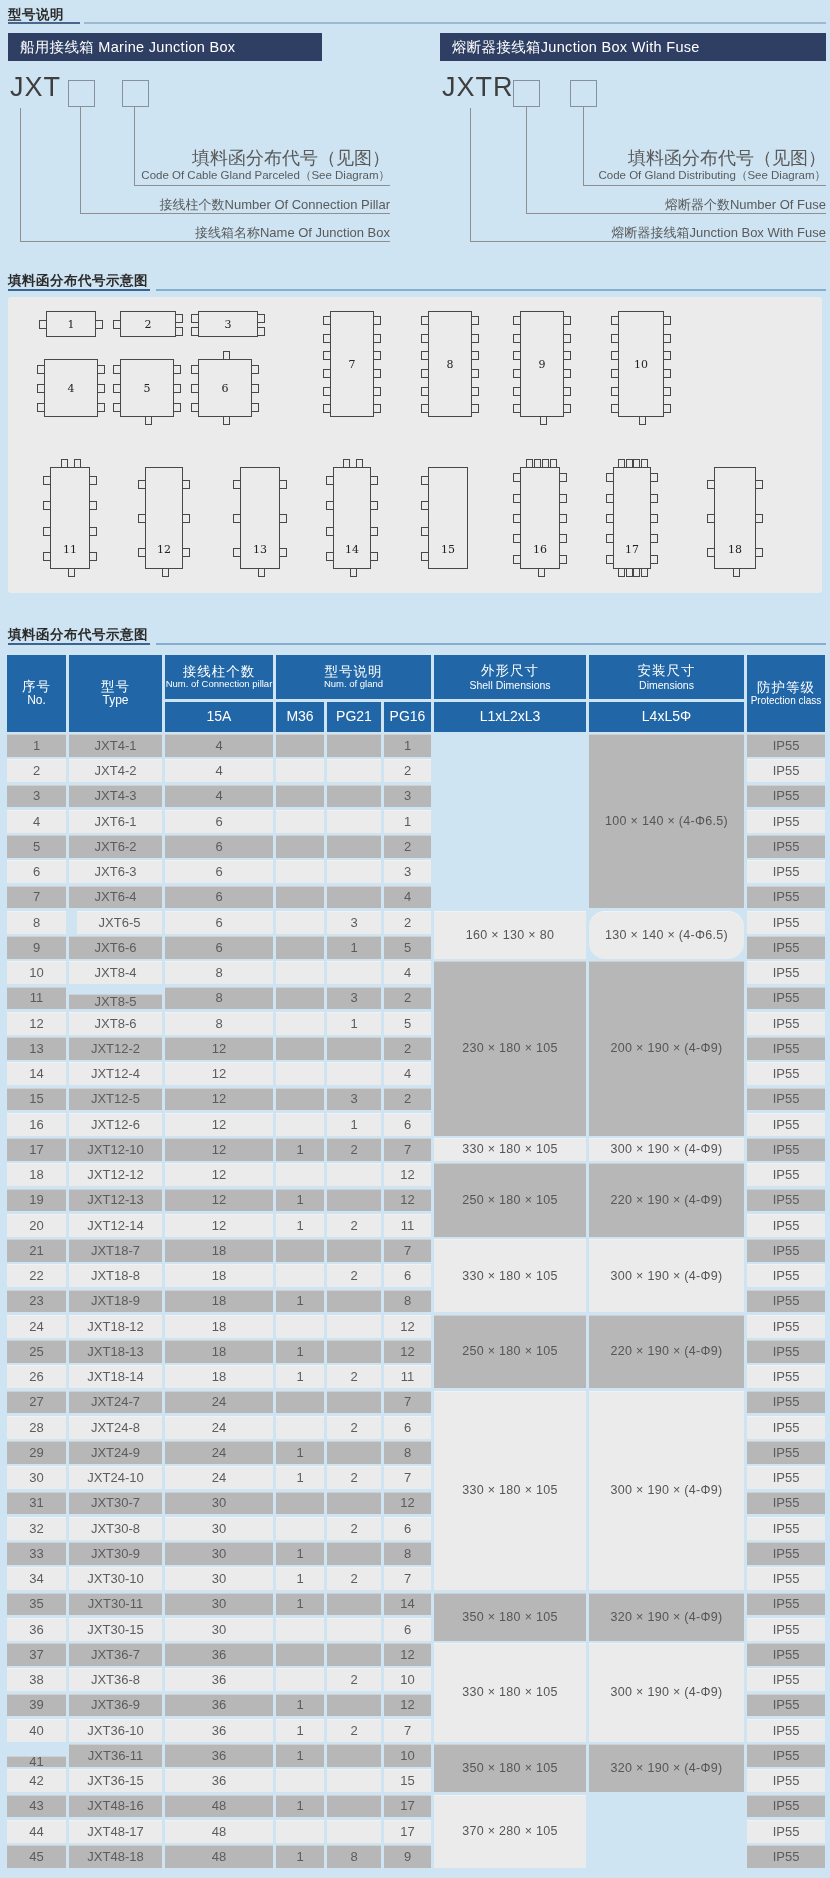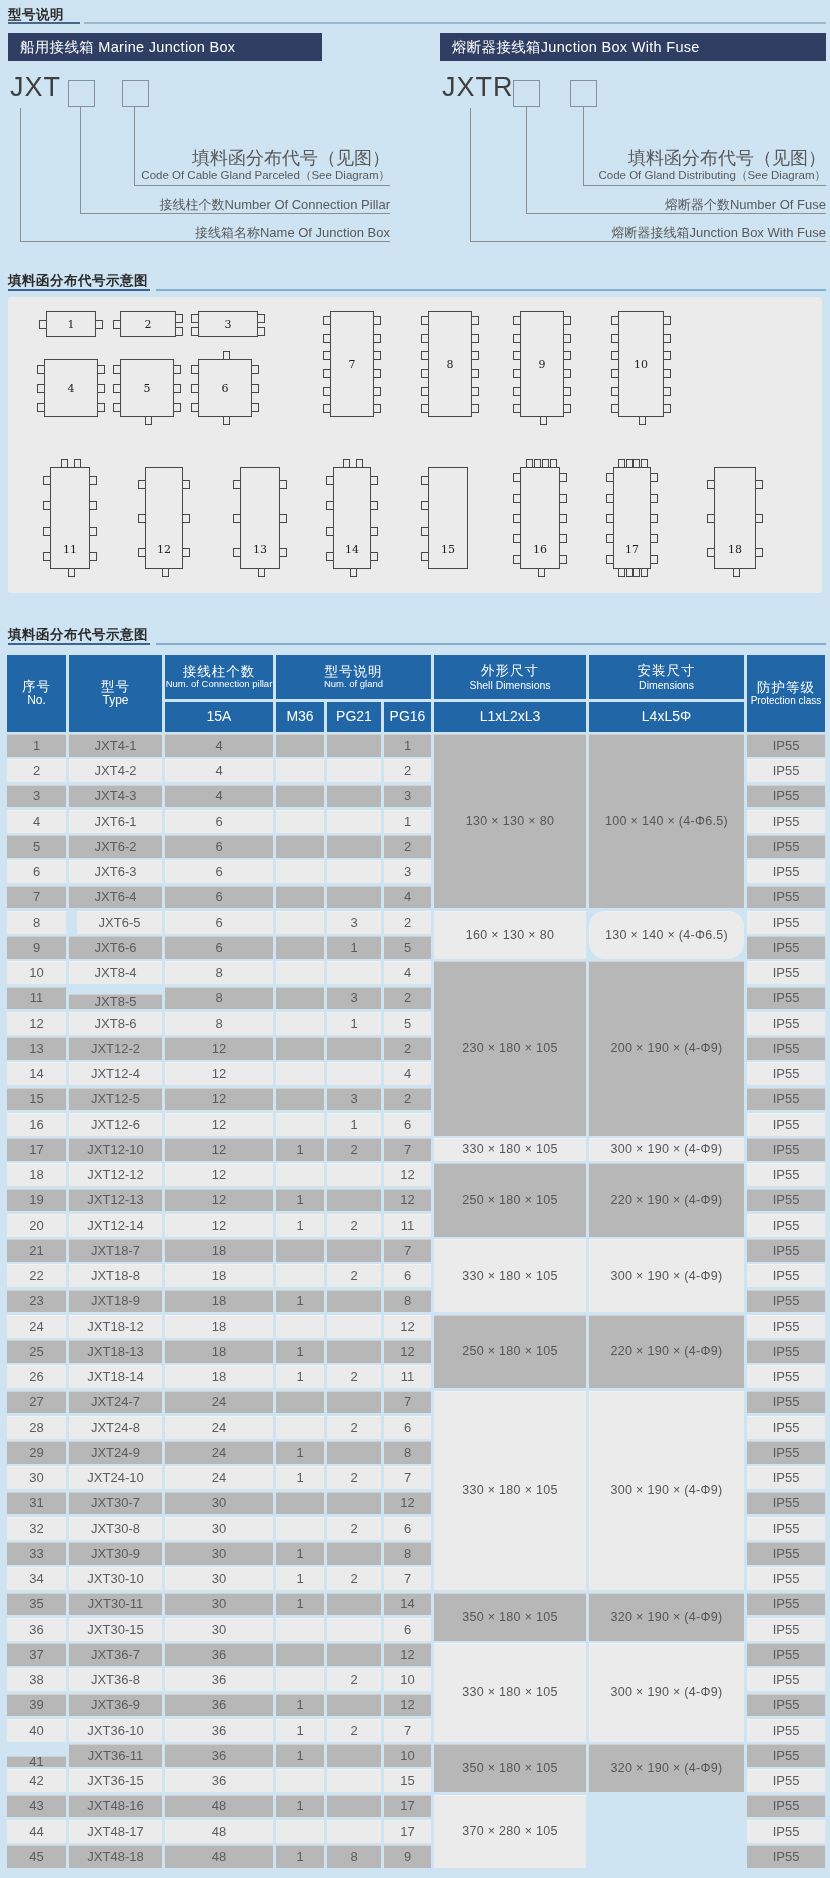--- a/index.html
+++ b/index.html
@@ -706,21 +706,20 @@
       <div class="cell light" style="grid-area: 46 / 5;"></div>
       <div class="cell light" style="grid-area: 46 / 6;">17</div>
       <div class="cell light" style="grid-area: 46 / 9;">IP55</div>
       <div class="cell dark" style="grid-area: 47 / 1;">45</div>
       <div class="cell dark" style="grid-area: 47 / 2;">JXT48-18</div>
       <div class="cell dark" style="grid-area: 47 / 3;">48</div>
       <div class="cell dark" style="grid-area: 47 / 4;">1</div>
       <div class="cell dark" style="grid-area: 47 / 5;">8</div>
       <div class="cell dark" style="grid-area: 47 / 6;">9</div>
       <div class="cell dark" style="grid-area: 47 / 9;">IP55</div>
-      <div class="cell dim dark" style="grid-area: 3 / 7 / span 7;">130 × 130 × 80</div>
       <div class="cell dim dark" style="grid-area: 3 / 8 / span 7;">100 × 140 × (4-Φ6.5)</div>
       <div class="cell dim light" style="grid-area: 10 / 7 / span 2;">160 × 130 × 80</div>
       <div class="cell dim light" style="grid-area: 10 / 8 / span 2; border-radius: 16px;">130 × 140 × (4-Φ6.5)</div>
       <div class="cell dim dark" style="grid-area: 12 / 7 / span 7;">230 × 180 × 105</div>
       <div class="cell dim dark" style="grid-area: 12 / 8 / span 7;">200 × 190 × (4-Φ9)</div>
       <div class="cell dim light" style="grid-area: 19 / 7 / span 1;">330 × 180 × 105</div>
       <div class="cell dim light" style="grid-area: 19 / 8 / span 1;">300 × 190 × (4-Φ9)</div>
       <div class="cell dim dark" style="grid-area: 20 / 7 / span 3;">250 × 180 × 105</div>
       <div class="cell dim dark" style="grid-area: 20 / 8 / span 3;">220 × 190 × (4-Φ9)</div>
       <div class="cell dim light" style="grid-area: 23 / 7 / span 3;">330 × 180 × 105</div>

